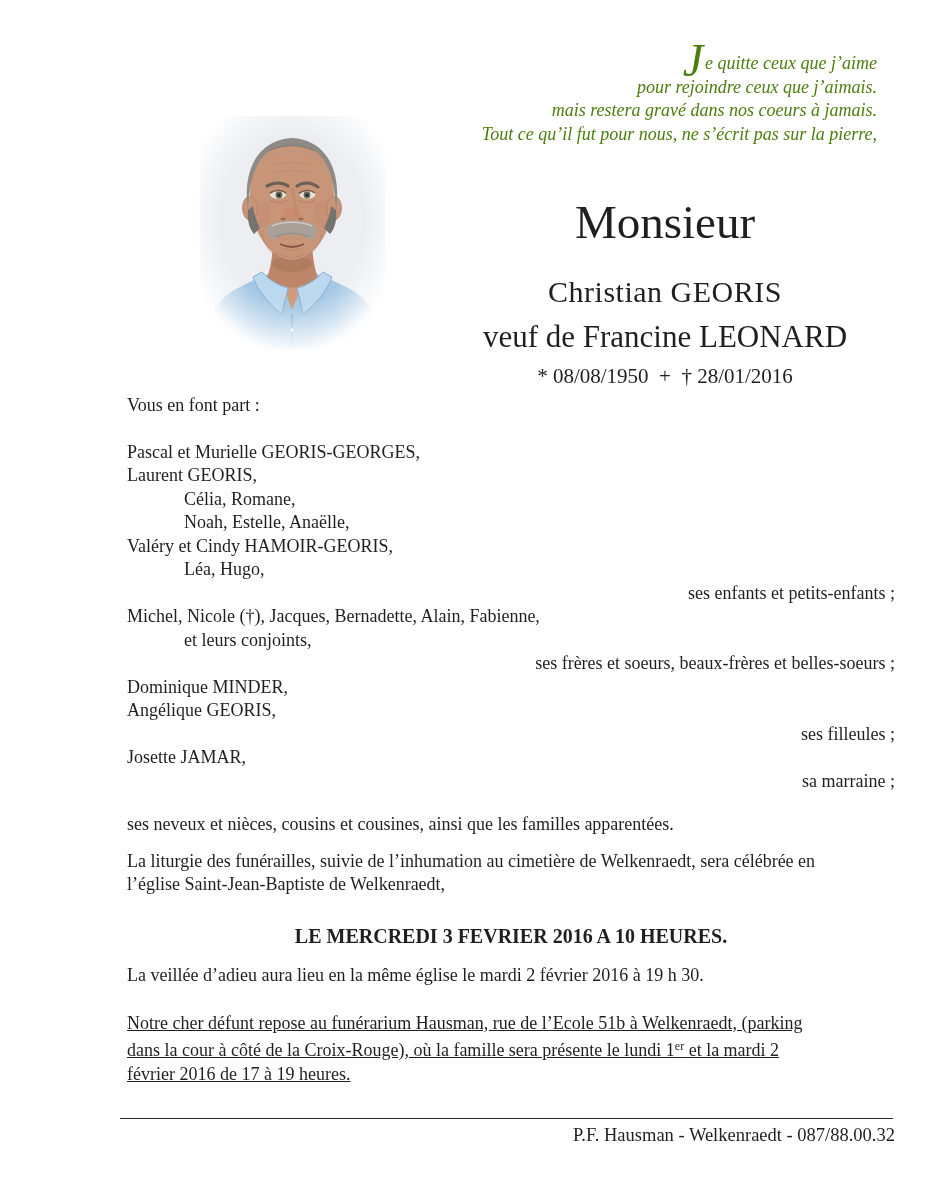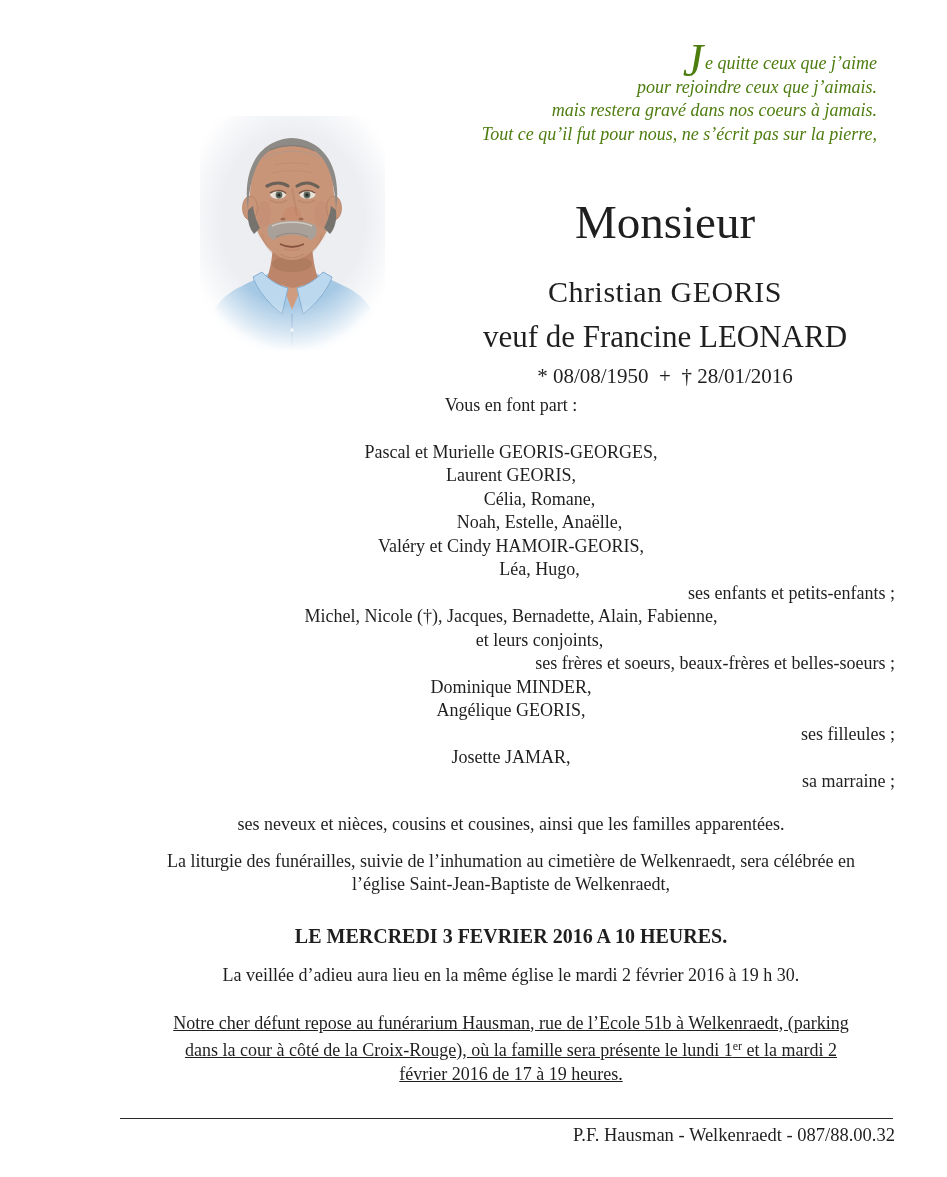--- a/index.html
+++ b/index.html
@@ -37,21 +37,21 @@
   .salutation { top:199px; font-size:47px; line-height:1; }
   .deceased-name { top:277px; font-size:30px; line-height:1; letter-spacing:0.5px; }
   .relation { top:321px; font-size:31px; line-height:1; }
   .dates { top:366px; font-size:21px; line-height:1; }
 
   
   .doc-body {
     position:absolute; left:127px; top:394px; width:768px;
     font-size:18px; line-height:23.5px;
   }
-  .line { white-space:nowrap;text-align:center; }
+  .line { white-space:nowrap; }
   .indent { padding-left:57px; }
   .right { text-align:right; }
   .first-family { margin-top:23px; }
   .relatives { margin-top:20px; }
   .liturgy { margin-top:13px; }
   .ceremony-date {
     margin-top:28px; text-align:center;
     font-weight:bold; font-size:20px; white-space:nowrap;
   }
   .vigil { margin-top:16px; }

